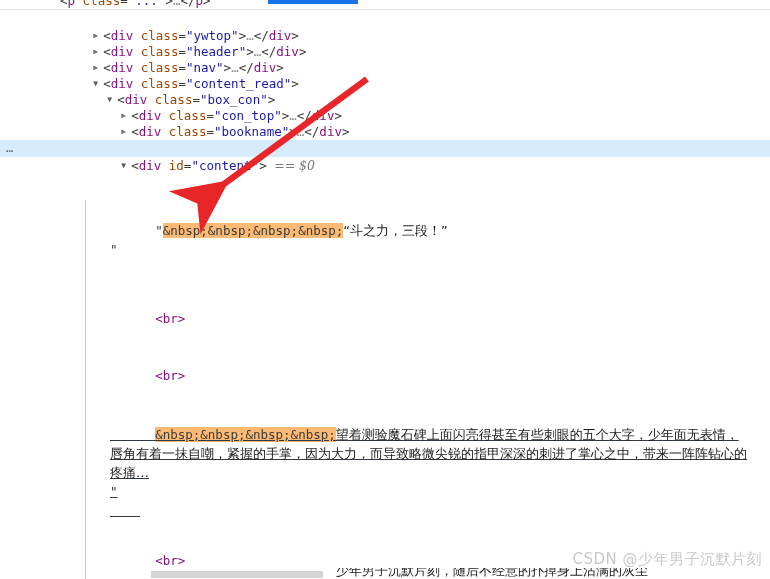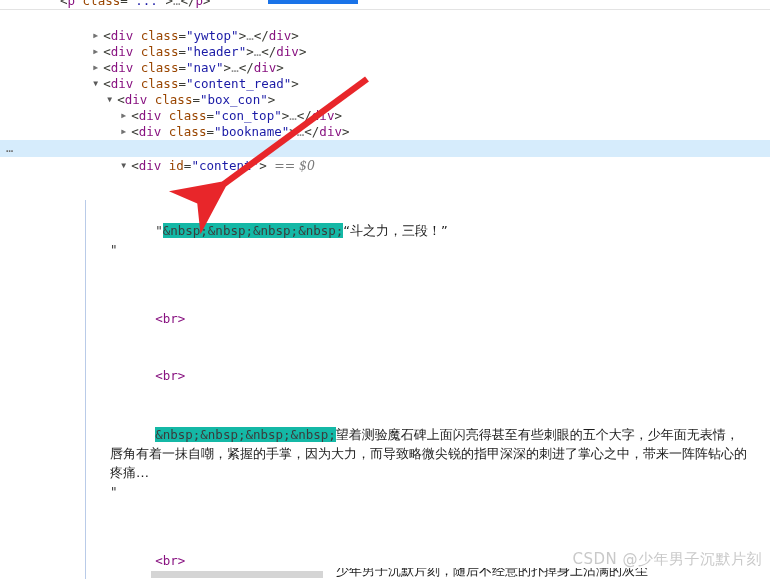--- a/index.html
+++ b/index.html
@@ -75,21 +75,21 @@
   
   .textrow {
     position: relative;
     white-space: pre-wrap;
     font-family: "DejaVu Sans Mono", "Liberation Mono", monospace;
     font-size: 12.5px;
     color: #303942;
     line-height: 19px;
   }
   .nbsp-hl {
-    background: #14b8a6;
+    background: #fdba74;
     color: #3b3b3b;
   }
   .cjk {
     font-family: "DejaVu Sans", "Liberation Sans", sans-serif;
     font-size: 13px;
     color: #1c1c1c;
     text-align: center;
   }
   .brtag { color: #881280; }
   .smallquote {
@@ -253,21 +253,21 @@
     <div style="height:12px"></div>
 
     <div class="textrow" style="padding-left:110px;">
       <span class="brtag">&lt;br&gt;</span>
     </div>
 
     <div class="textrow" style="padding-left:110px;">
       <span class="brtag">&lt;br&gt;</span>
     </div>
 
-    <div class="textrow" style="padding-left:110px; padding-right:20px; margin-top:2px;">
+    <div class="textrow" style="padding-left:110px; padding-right:20px; margin-top:2px;text-decoration:underline;">
       <span class="nbsp-hl">&amp;nbsp;&amp;nbsp;&amp;nbsp;&amp;nbsp;</span><span class="cjk">望着测验魔石碑上面闪亮得甚至有些刺眼的五个大字，少年面无表情，唇角有着一抹自嘲，紧握的手掌，因为大力，而导致略微尖锐的指甲深深的刺进了掌心之中，带来一阵阵钻心的疼痛…</span><br><span class="smallquote">"</span>
     </div>
 
     <div style="height:12px"></div>
 
     <div class="textrow" style="padding-left:110px;">
       <span class="brtag">&lt;br&gt;</span>
     </div>
 
   </div>

